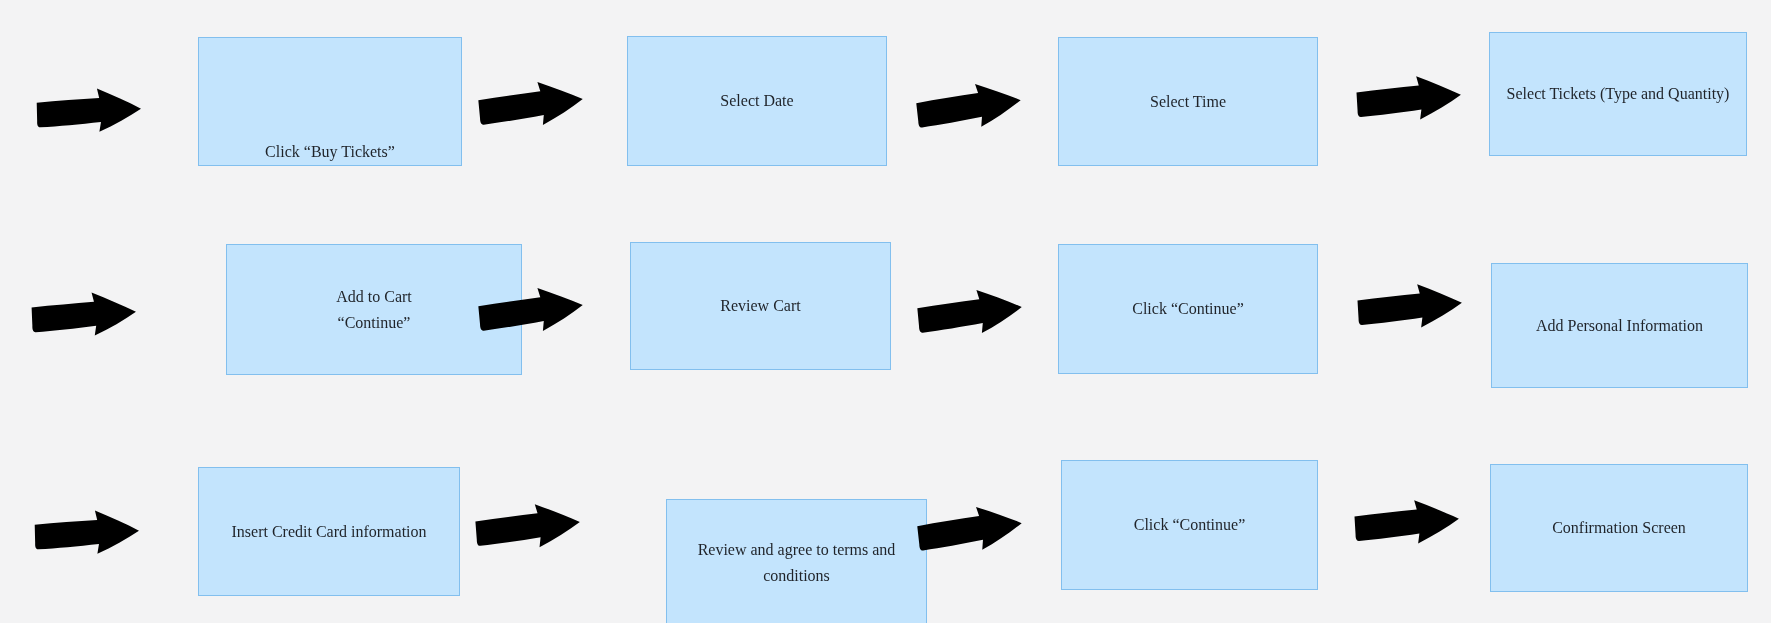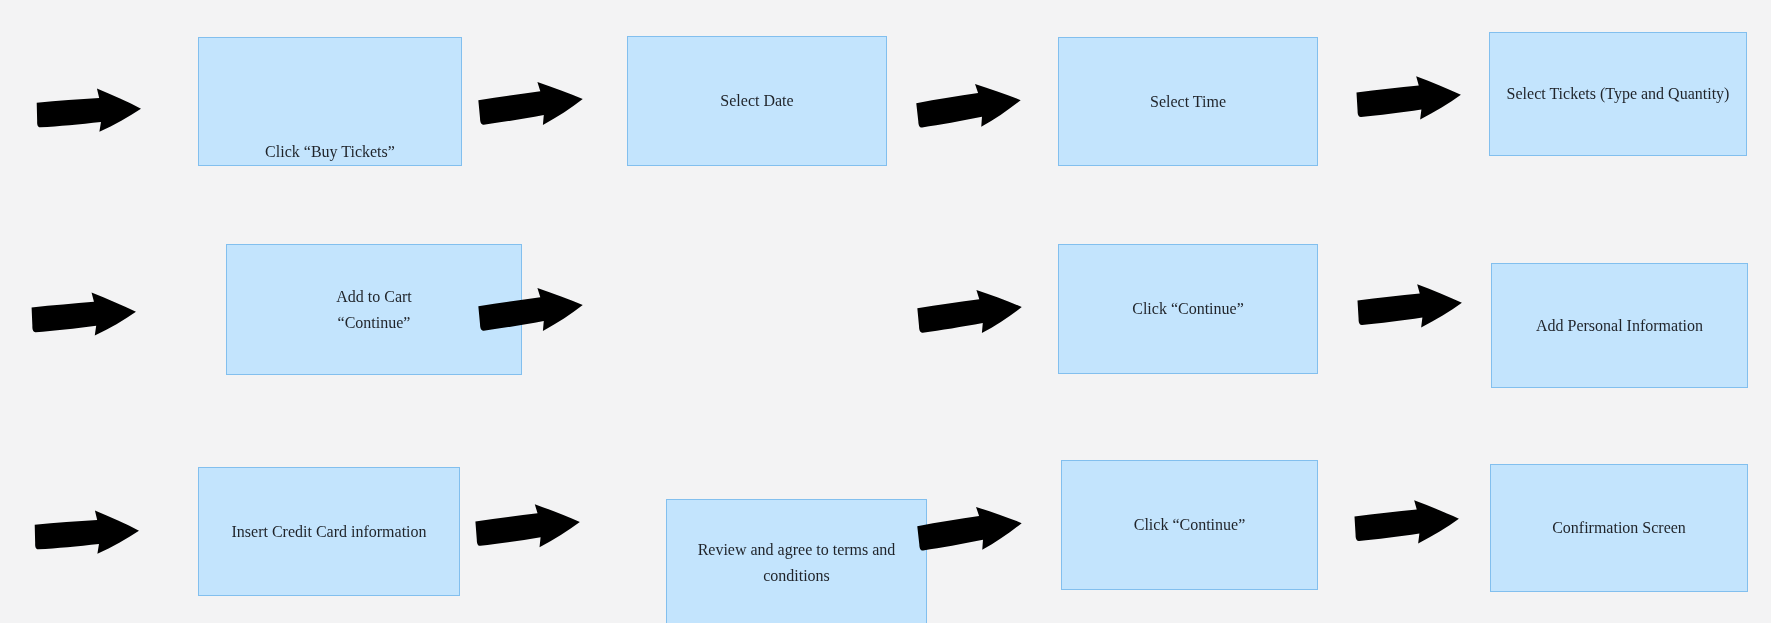--- a/index.html
+++ b/index.html
@@ -117,20 +117,23 @@
   <svg class="arrow a-r2a0" viewBox="0 0 120 54">
       <use href="#arrowShape"></use>
     </svg>
   <div class="box b-r2c1">
     <span class="box-label">Add to Cart
 “Continue”</span>
   </div>
   <svg class="arrow a-r2a1" viewBox="0 0 120 54">
       <use href="#arrowShape"></use>
     </svg>
+  <div class="box b-r2c2">
+    <span class="box-label">Review Cart</span>
+  </div>
   <svg class="arrow a-r2a2" viewBox="0 0 120 54">
       <use href="#arrowShape"></use>
     </svg>
   <div class="box b-r2c3">
     <span class="box-label">Click “Continue”</span>
   </div>
   <svg class="arrow a-r2a3" viewBox="0 0 120 54">
       <use href="#arrowShape"></use>
     </svg>
   <div class="box b-r2c4">

